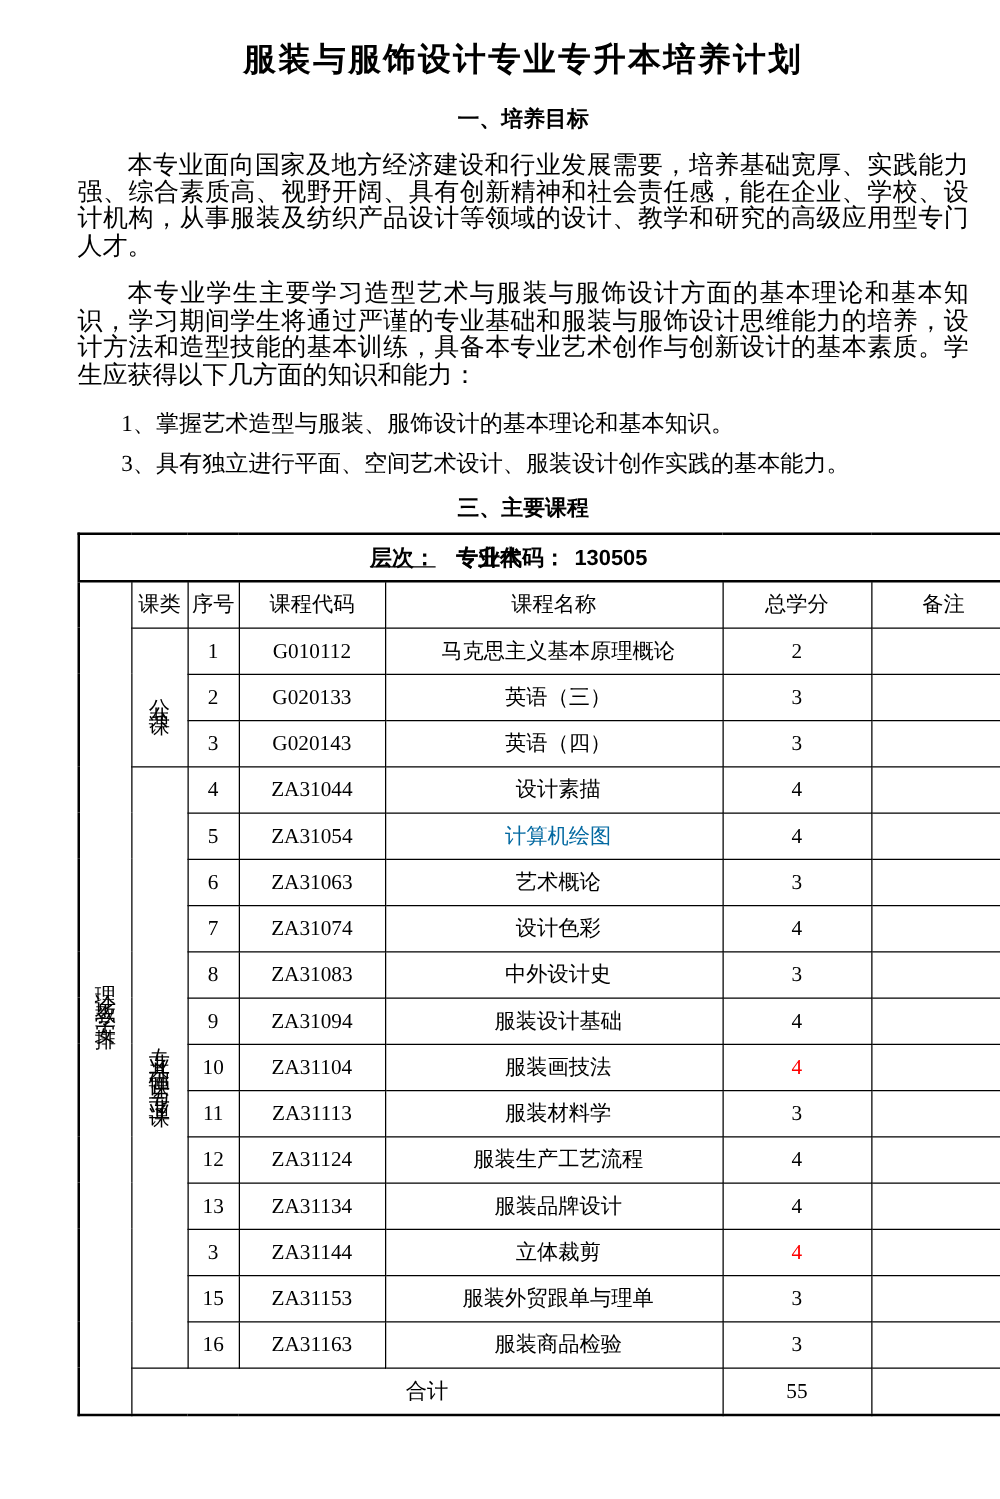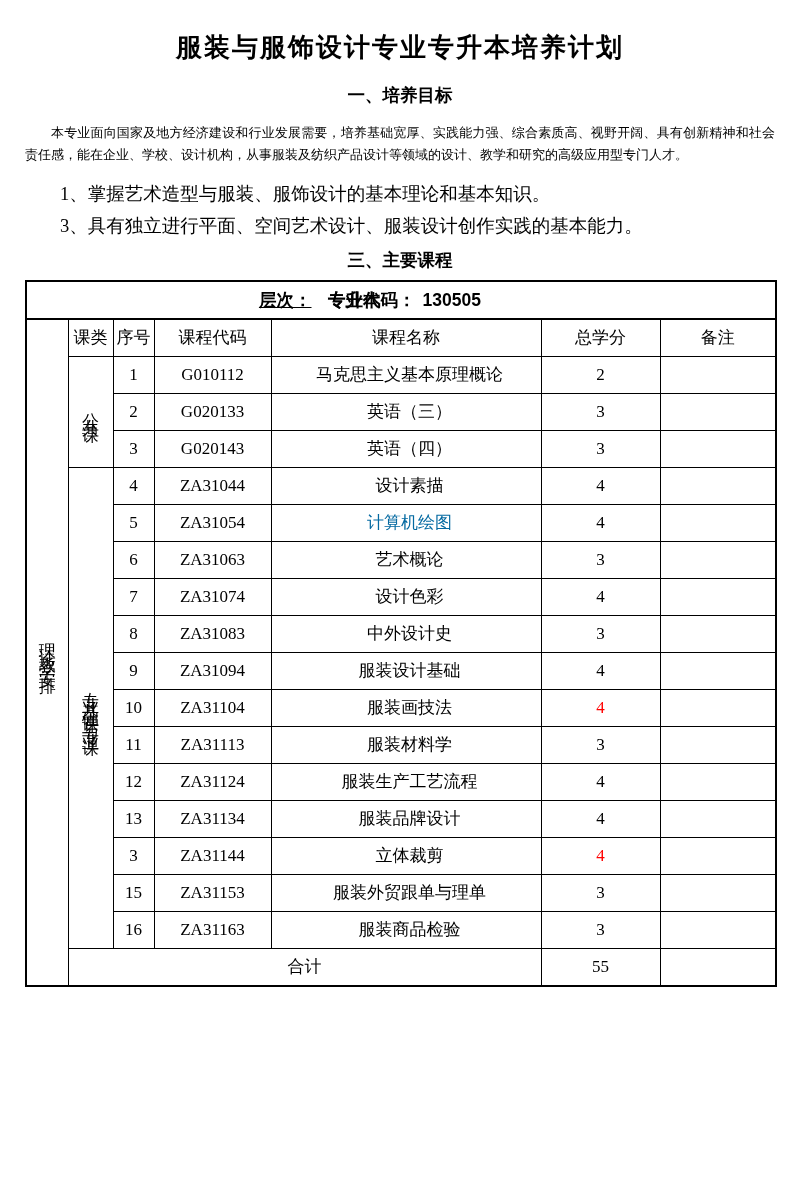--- a/index.html
+++ b/index.html
@@ -2,38 +2,38 @@
 <html><head>
 <meta charset="utf-8">
 <style>
   * { box-sizing: border-box; margin: 0; padding: 0; }
   html, body { background: #ffffff; }
   body {
     width: 800px; height: 1199px; overflow: hidden;
     font-family: "Liberation Serif", "DejaVu Serif", serif;
     color: #000;
   }
-  .doc { padding: 31px 25px 16px 25px; }
+  .doc { padding: 31px 25px 16px 25px; margin-left: 37px; }
 
   .title {
     text-align: center;
     font-family: "Liberation Sans", "DejaVu Sans", sans-serif;
     font-weight: bold;
     font-size: 26px; line-height: 32px; letter-spacing: 2px;
   }
   .h2 {
     font-family: "Liberation Sans", "DejaVu Sans", sans-serif;
     font-weight: bold;
     font-size: 17.5px; line-height: 20px; text-align: center;
   }
   .h2-1 { margin-top: 22px; }
   .h2-2 { margin-top: 13px; }
   .h2-3 { margin-top: 13px; }
   .para {
-    font-size: 13px; line-height: 21.5px;
+    font-size: 20px; line-height: 21.5px;
     text-align: justify; text-indent: 2em;
     margin-top: 17px;
   }
   .item {
     font-size: 18.5px; line-height: 21.5px;
     padding-left: 35px;
   }
   .item-1 { margin-top: 19px; }
   .item-2, .item-3 { margin-top: 10px; }
 
@@ -77,20 +77,21 @@
 </style>
 </head>
 <body>
 
 <div class="doc">
   <div class="title">服装与服饰设计专业专升本培养计划</div>
 
   <div class="h2 h2-1">一、培养目标</div>
   <div class="para">本专业面向国家及地方经济建设和行业发展需要，培养基础宽厚、实践能力强、综合素质高、视野开阔、具有创新精神和社会责任感，能在企业、学校、设计机构，从事服装及纺织产品设计等领域的设计、教学和研究的高级应用型专门人才。</div>
 
+  <div class="para">本专业学生主要学习造型艺术与服装与服饰设计方面的基本理论和基本知识，学习期间学生将通过严谨的专业基础和服装与服饰设计思维能力的培养，设计方法和造型技能的基本训练，具备本专业艺术创作与创新设计的基本素质。学生应获得以下几方面的知识和能力：</div>
   <div class="item item-1">1、掌握艺术造型与服装、服饰设计的基本理论和基本知识。</div>
   <div class="item item-3">3、具有独立进行平面、空间艺术设计、服装设计创作实践的基本能力。</div>
 
   <div class="h2 h2-3">三、主要课程</div>
 
   <table class="course">
     <colgroup>
       <col style="width:42px">
         <col style="width:45px">
         <col style="width:41px">

